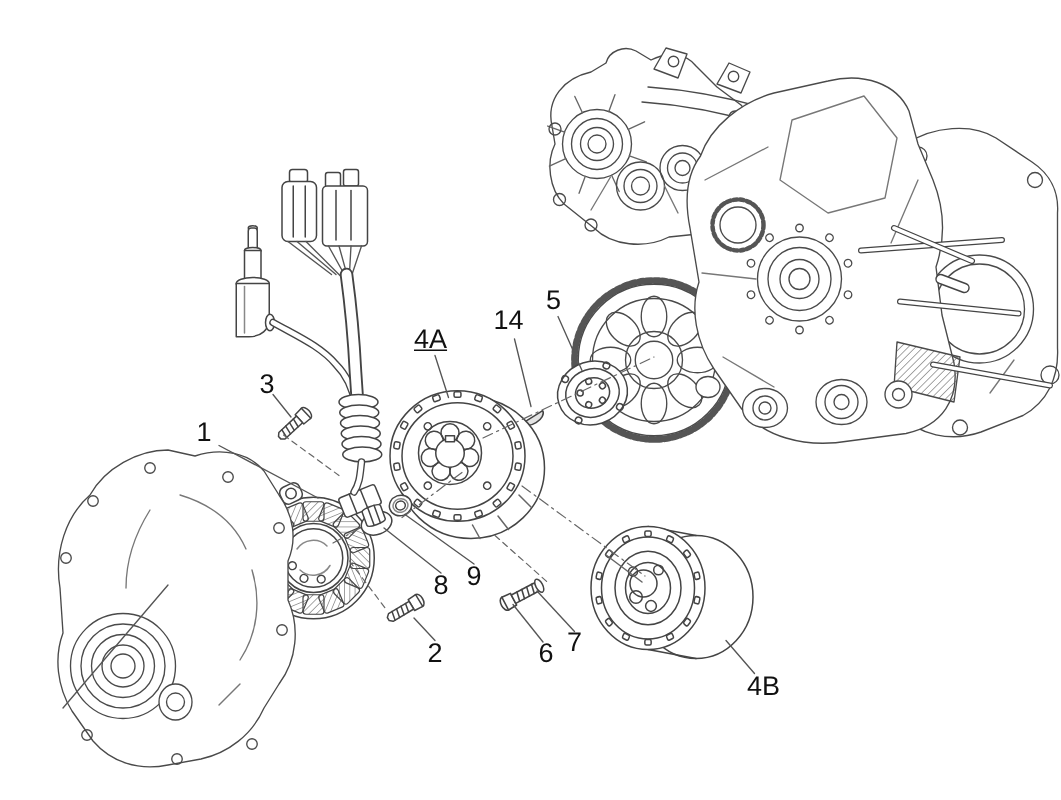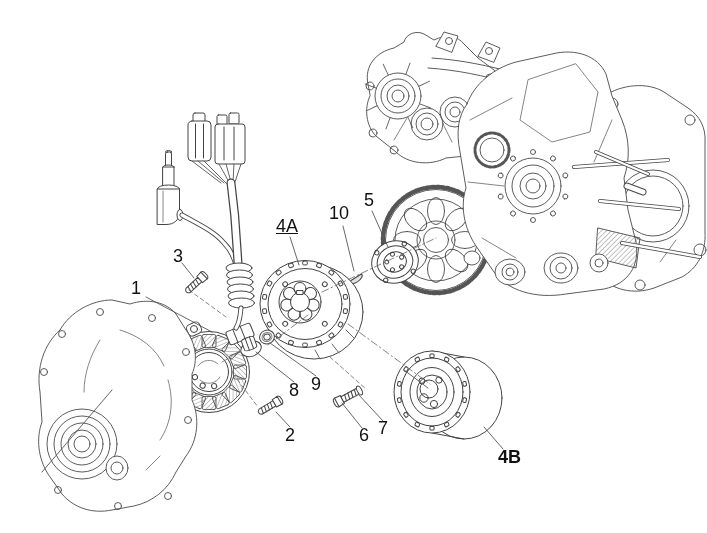--- a/index.html
+++ b/index.html
@@ -607,20 +607,20 @@
     <line x1="383" y1="421" x2="358" y2="394"></line>
     <line x1="503" y1="449" x2="484" y2="427"></line>
     <line x1="112" y1="390" x2="42" y2="472"></line>
   </g>
 </svg>
 
 <div class="callout" style="left:131px;top:279px;">1</div>
 <div class="callout" style="left:285px;top:426px;">2</div>
 <div class="callout" style="left:173px;top:247px;">3</div>
 <div class="callout" style="left:276px;top:217px;text-decoration:underline;">4A</div>
-<div class="callout" style="left:498px;top:448px;font-weight:bold;">4B</div>
+<div class="callout" style="left:498px;top:448px;">4B</div>
 <div class="callout" style="left:364px;top:191px;">5</div>
 <div class="callout" style="left:359px;top:426px;">6</div>
 <div class="callout" style="left:378px;top:419px;">7</div>
 <div class="callout" style="left:289px;top:381px;">8</div>
 <div class="callout" style="left:311px;top:375px;">9</div>
-<div class="callout" style="left:329px;top:204px;">10</div>
+<div class="callout" style="left:329px;top:204px;">14</div>
 </div>
 
 </body></html>

